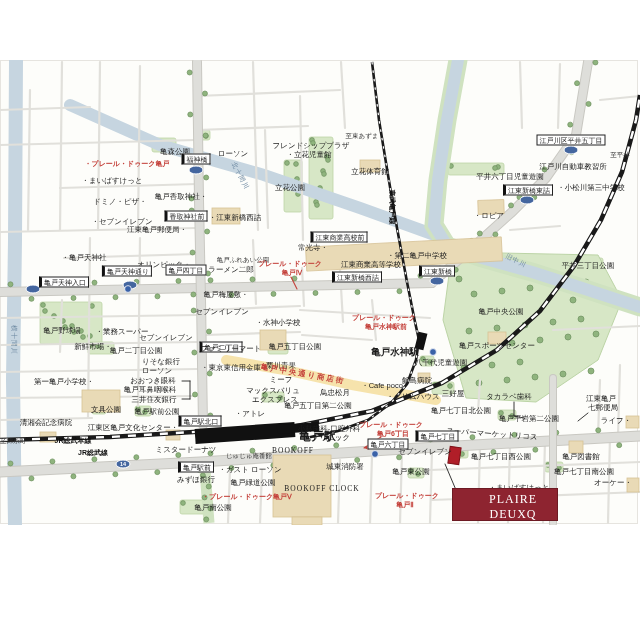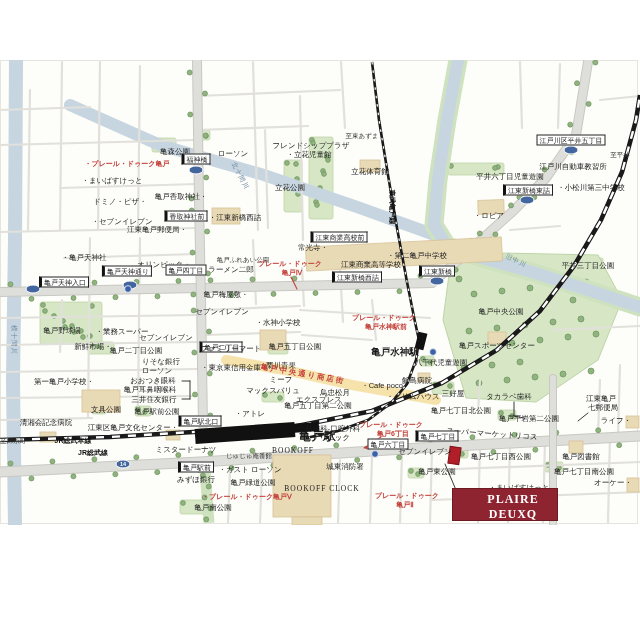--- a/index.html
+++ b/index.html
@@ -17,21 +17,21 @@
   .lb.bb{border-left:3px solid #111;}
   .lb.st{font-weight:700;font-size:11.5px;letter-spacing:1px;}
   .lb.st2{font-weight:700;font-size:9.5px;}
   .lb.rl{font-size:7px;font-weight:700;color:#111;}
   .lb.rv{color:#6b87a0;font-size:6.5px;letter-spacing:1px;}
   .lb.rs{color:#c4403a;font-size:7.5px;font-weight:700;letter-spacing:2px;}
   .lb.lt{font-family:"Liberation Serif",serif;font-size:7.5px;letter-spacing:1px;color:#222;}
   #banner{position:absolute;left:453px;top:489px;width:104px;height:31px;
       background:#8e2430;color:#fff;text-align:center;
       font-family:"Liberation Serif",serif;box-shadow:0 0 0 1px #6d1a23;}
-  #banner .l1{font-size:12px;font-weight:700;letter-spacing:1px;margin-top:3px;padding-left:16px;}
+  #banner .l1{font-size:12px;font-weight:400;letter-spacing:1px;margin-top:3px;padding-left:16px;}
   #banner .l2{font-size:8.5px;font-weight:700;letter-spacing:2px;}
 </style>
 </head>
 <body>
 
 <div id="map-frame"></div>
 <svg id="mapsvg" xmlns="http://www.w3.org/2000/svg">
     <defs>
       <clipPath id="mc">
         <rect x="0" y="60" width="640" height="465"></rect>
@@ -411,33 +411,33 @@
     <span class="lb r" style="left: 247px; top: 496px;">・プレール・ドゥーク亀戸Ⅴ</span>
     <span class="lb p" style="left: 213px; top: 508px;">亀戸南公園</span>
     <span class="lb lt" style="left: 293px; top: 451px;">BOOKOFF</span>
     <span class="lb p" style="left: 329px; top: 429px;">小林歯科-口腔外科</span>
     <span class="lb p" style="left: 331px; top: 438px;">クリニック</span>
     <span class="lb r" style="left: 391px; top: 424px;">プレール・ドゥーク</span>
     <span class="lb r" style="left: 393px; top: 433px;">亀戸6丁目</span>
     <span class="lb b" style="left: 388px; top: 444px;">亀戸六丁目</span>
     <span class="lb p" style="left: 425px; top: 452px;">セブンイレブン</span>
     <span class="lb p" style="left: 345px; top: 467px;">城東消防署</span>
-    <span class="lb p" style="left: 437px; top: 472px;">亀戸東公園</span>
+    <span class="lb p" style="left: 411px; top: 472px;">亀戸東公園</span>
     <span class="lb lt" style="left: 322px; top: 489px;">BOOKOFF CLOCK</span>
     <span class="lb r" style="left: 407px; top: 495px;">プレール・ドゥーク</span>
     <span class="lb r" style="left: 405px; top: 504px;">亀戸Ⅱ</span>
     <span class="lb st2" style="left: 395px; top: 341px; margin-top: 11px;">亀戸水神駅</span>
     <span class="lb r" style="left: 384px; top: 317px;">プレール・ドゥーク</span>
     <span class="lb r" style="left: 386px; top: 326px;">亀戸水神駅前</span>
     <span class="lb p" style="left: 278px; top: 323px;">・水神小学校</span>
     <span class="lb p" style="left: 295px; top: 347px;">亀戸五丁目公園</span>
     <span class="lb p" style="left: 281px; top: 366px;">栗川青果</span>
     <span class="lb p" style="left: 281px; top: 380px;">ミーフ</span>
     <span class="lb p" style="left: 273px; top: 391px;">マックスバリュ</span>
-    <span class="lb p" style="left: 275px; top: 400px; margin-left: 44px;">エクスプレス</span>
+    <span class="lb p" style="left: 275px; top: 400px;">エクスプレス</span>
     <span class="lb rs" style="left: 303px; top: 374px; transform: translate(-50%, -50%) rotate(10deg);">亀戸中央通り商店街</span>
     <span class="lb p" style="left: 335px; top: 393px;">鳥忠松月</span>
     <span class="lb p" style="left: 382px; top: 386px;">・Cafe poco</span>
     <span class="lb p" style="left: 413px; top: 397px;">・グリムハウス</span>
     <span class="lb p" style="left: 453px; top: 394px;">三好屋</span>
     <span class="lb p" style="left: 417px; top: 381px;">飯島病院</span>
     <span class="lb p" style="left: 441px; top: 363px;">八千代児童遊園</span>
     <span class="lb p" style="left: 318px; top: 406px;">亀戸五丁目第二公園</span>
     <span class="lb p" style="left: 501px; top: 312px;">亀戸中央公園</span>
     <span class="lb p" style="left: 497px; top: 346px;">亀戸スポーツセンター</span>

